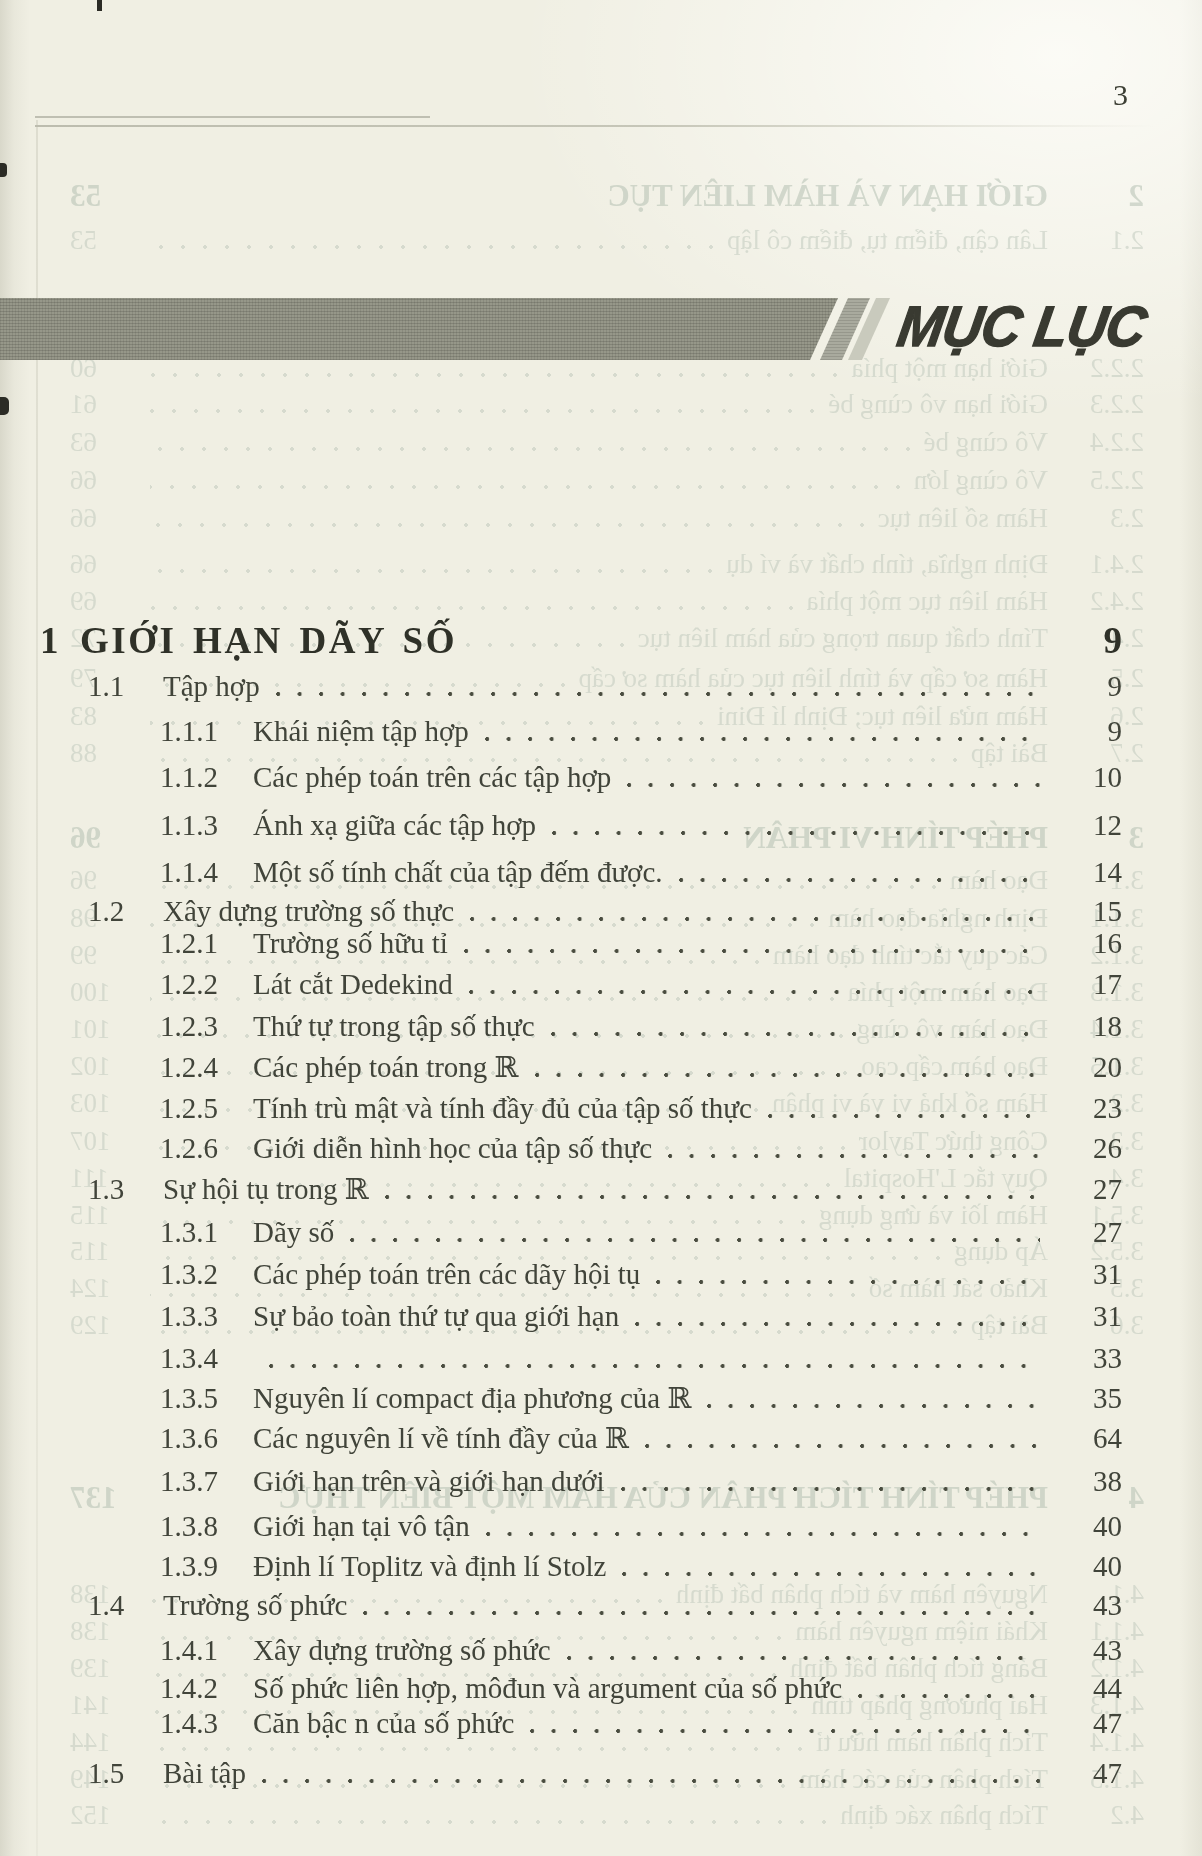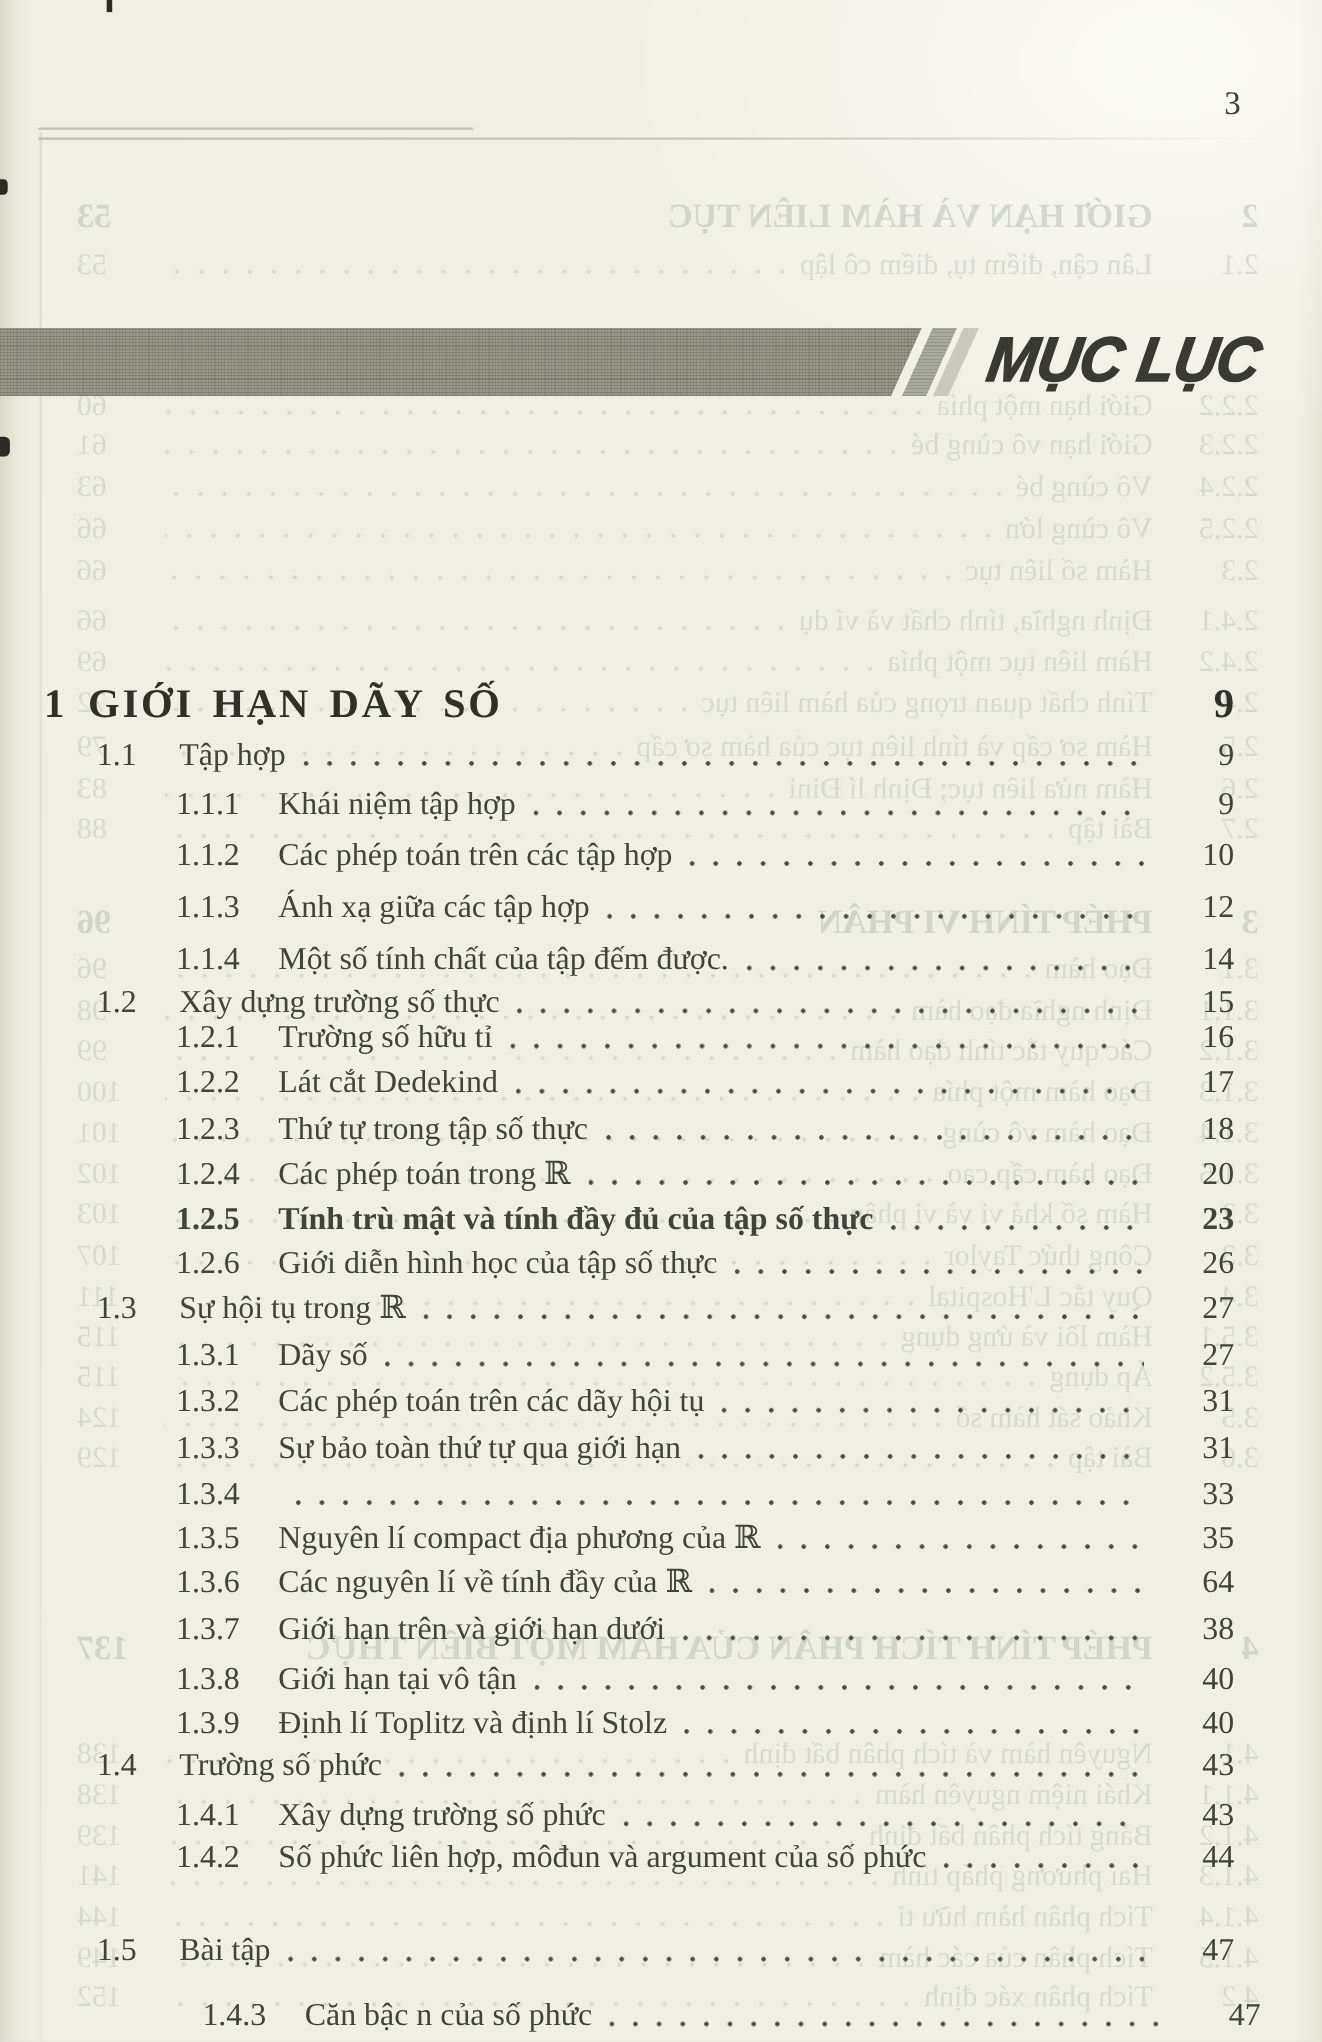--- a/index.html
+++ b/index.html
@@ -382,21 +382,21 @@
           <span class="ttl">Thứ tự trong tập số thực</span>
           <span class="ldr"></span>
           <span class="pg">18</span>
         </div>
         <div class="trow sub" style="top: 1047px;">
           <span class="num">1.2.4</span>
           <span class="ttl">Các phép toán trong ℝ</span>
           <span class="ldr"></span>
           <span class="pg">20</span>
         </div>
-        <div class="trow sub" style="top: 1088px; font-weight: bold;">
+        <div class="trow sub" style="top: 1088px;">
           <span class="num">1.2.5</span>
           <span class="ttl">Tính trù mật và tính đầy đủ của tập số thực</span>
           <span class="ldr"></span>
           <span class="pg">23</span>
         </div>
         <div class="trow sub" style="top: 1128px;">
           <span class="num">1.2.6</span>
           <span class="ttl">Giới diễn hình học của tập số thực</span>
           <span class="ldr"></span>
           <span class="pg">26</span>
@@ -471,21 +471,21 @@
           <span class="ttl">Xây dựng trường số phức</span>
           <span class="ldr"></span>
           <span class="pg">43</span>
         </div>
         <div class="trow sub" style="top: 1668px;">
           <span class="num">1.4.2</span>
           <span class="ttl">Số phức liên hợp, môđun và argument của số phức</span>
           <span class="ldr"></span>
           <span class="pg">44</span>
         </div>
-        <div class="trow sub" style="top: 1812px; margin-left: 24px;">
+        <div class="trow sub" style="top: 1703px;">
           <span class="num">1.4.3</span>
           <span class="ttl">Căn bậc n của số phức</span>
           <span class="ldr"></span>
           <span class="pg">47</span>
         </div>
         <div class="trow sec" style="top: 1753px;">
           <span class="num">1.5</span>
           <span class="ttl">Bài tập</span>
           <span class="ldr"></span>
           <span class="pg">47</span>

